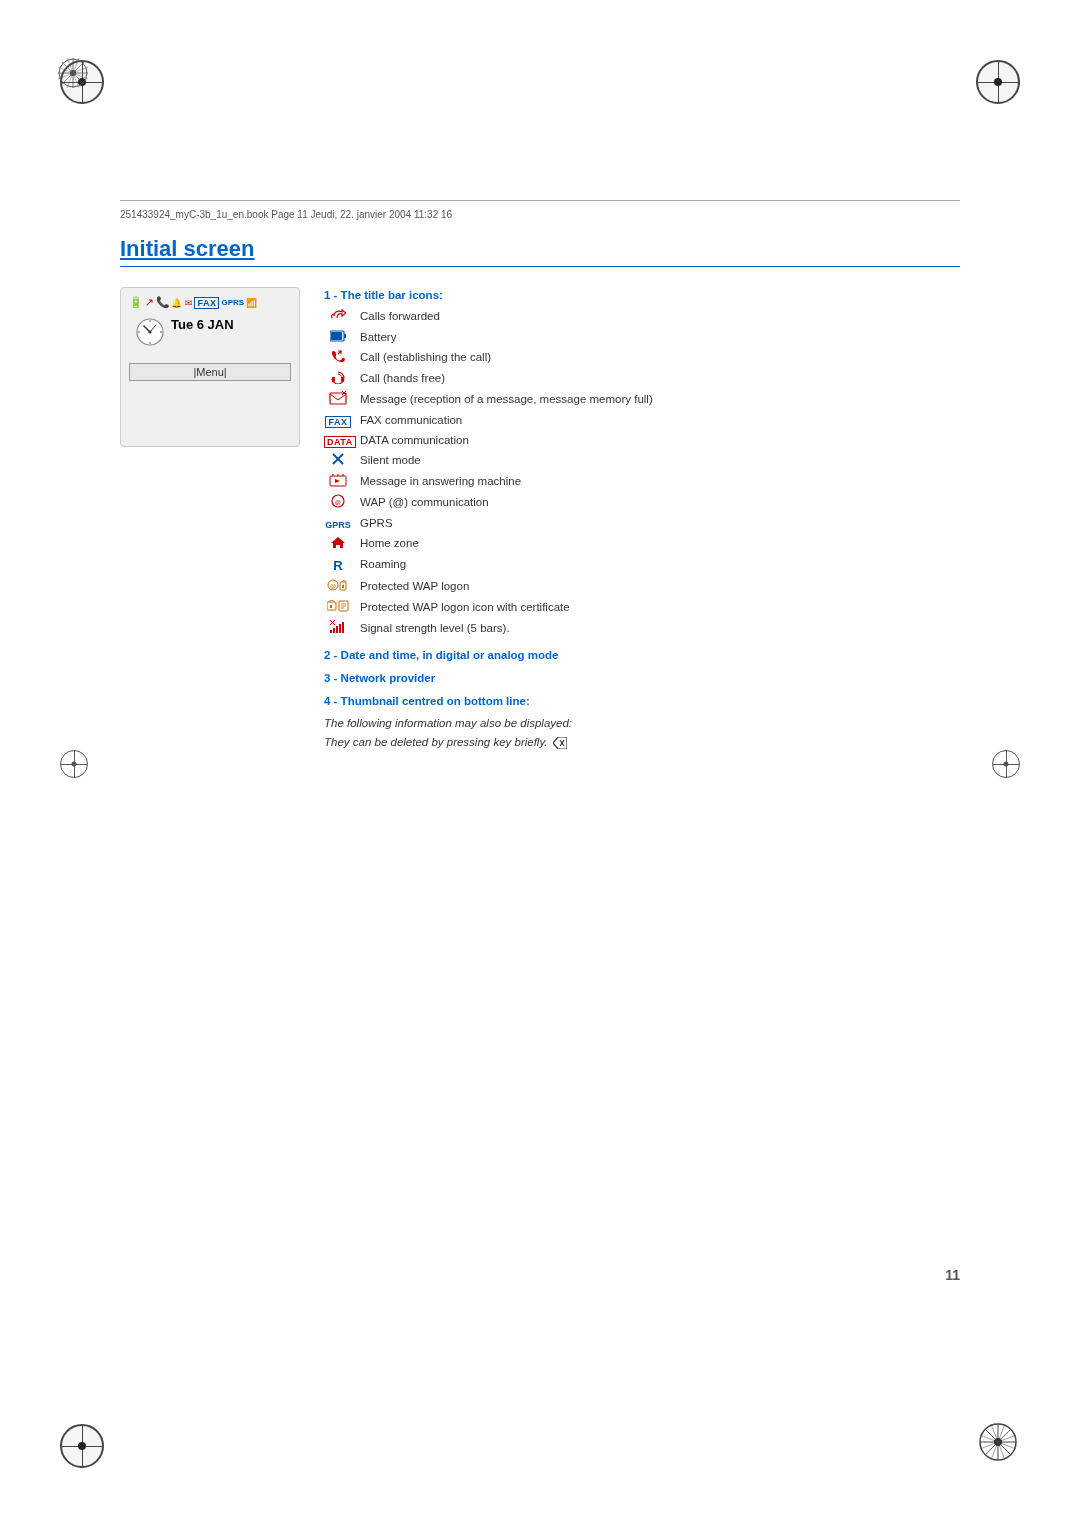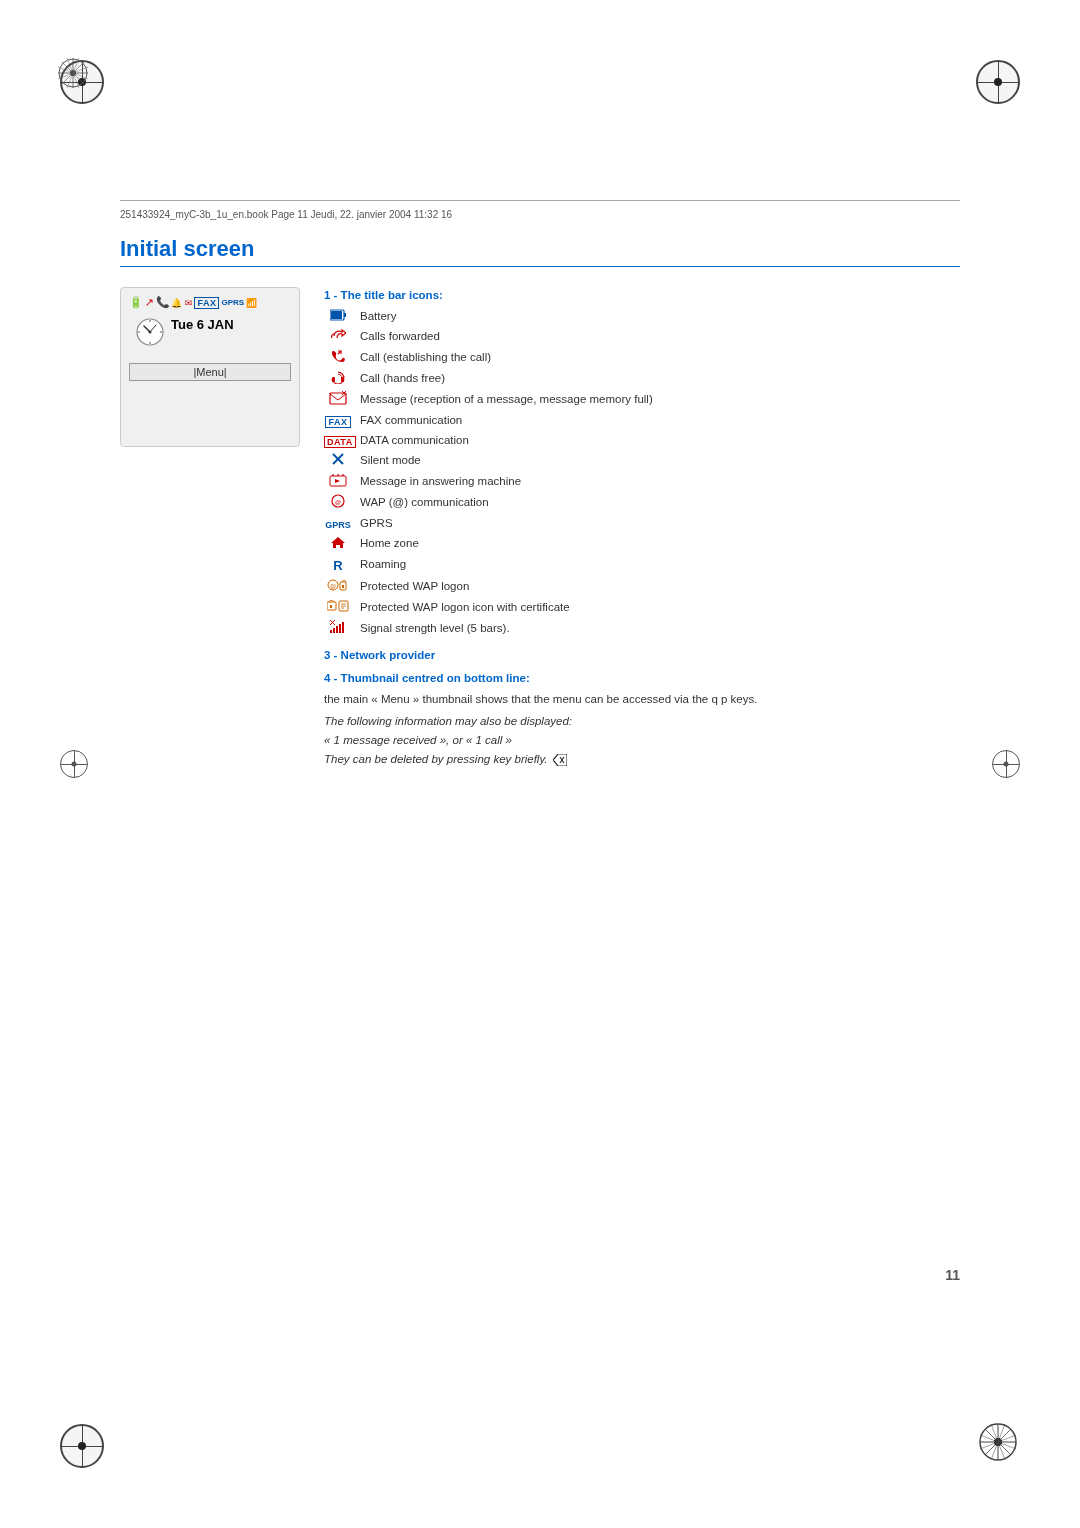--- a/index.html
+++ b/index.html
@@ -32,20 +32,21 @@
     }
 
     
     .section-title {
       font-size: 22px;
       font-weight: bold;
       color: #0066cc;
       border-bottom: 1px solid #0066cc;
       padding-bottom: 4px;
       margin-bottom: 20px;
+      text-decoration: underline;
     }
 
     
     .main-layout {
       display: flex;
       flex-direction: row;
       gap: 24px;
       align-items: flex-start;
     }
 
@@ -367,38 +368,38 @@
     </div>
 
     <div class="description-area">
 
 
       <p class="section-heading">1 - The title bar icons:</p>
 
       <ul class="icon-list">
 
         <li>
+          <span class="icon-cell icon-red">
+            <svg width="16" height="14" viewBox="0 0 16 14">
+              <path d="M4 8 C4 4 8 2 12 4 L12 2 L16 5 L12 8 L12 6 C9 5 7 7 7 10" fill="none" stroke="#cc0000" stroke-width="1.2"></path>
+              <path d="M2 10 C1 8 2 6 4 6" fill="none" stroke="#cc0000" stroke-width="1.2"></path>
+            </svg>
+          </span>
+          <span class="icon-label">Calls forwarded</span>
+        </li>
+
+        <li>
           <span class="icon-cell">
             <svg width="16" height="12" viewBox="0 0 16 12">
               <rect x="0" y="1" width="14" height="10" rx="1" fill="none" stroke="#0055aa" stroke-width="1.2"></rect>
               <rect x="14" y="4" width="2" height="4" fill="#0055aa"></rect>
               <rect x="1" y="2" width="11" height="8" rx="0.5" fill="#0055aa"></rect>
             </svg>
           </span>
           <span class="icon-label">Battery</span>
-        </li>
-
-        <li>
-          <span class="icon-cell icon-red">
-            <svg width="16" height="14" viewBox="0 0 16 14">
-              <path d="M4 8 C4 4 8 2 12 4 L12 2 L16 5 L12 8 L12 6 C9 5 7 7 7 10" fill="none" stroke="#cc0000" stroke-width="1.2"></path>
-              <path d="M2 10 C1 8 2 6 4 6" fill="none" stroke="#cc0000" stroke-width="1.2"></path>
-            </svg>
-          </span>
-          <span class="icon-label">Calls forwarded</span>
         </li>
 
         <li>
           <span class="icon-cell icon-red">
             <svg width="16" height="14" viewBox="0 0 16 14">
               <path d="M3 2 C3 2 5 2 6 4 C7 6 5 7 6 9 C7 11 9 12 11 11 C13 10 12 8 14 9 C16 10 14 13 13 13 C8 14 2 8 2 4 C2 2 3 2 3 2Z" fill="#cc0000"></path>
               <path d="M8 2 L11 2 L11 5" fill="none" stroke="#cc0000" stroke-width="1.2"></path>
               <line x1="8" y1="5" x2="11" y2="2" stroke="#cc0000" stroke-width="1.2"></line>
             </svg>
           </span>
@@ -537,27 +538,26 @@
               <line x1="13" y1="13" x2="13" y2="2" stroke="#cc0000" stroke-width="2"></line>
 
               <line x1="0" y1="0" x2="5" y2="5" stroke="#cc0000" stroke-width="1"></line>
               <line x1="5" y1="0" x2="0" y2="5" stroke="#cc0000" stroke-width="1"></line>
             </svg>
           </span>
           <span class="icon-label">Signal strength level (5 bars).</span>
         </li>
       </ul>
 
+      <p class="section-num-heading">2 - Date and time, in digital or analog mode</p>
 
       <p class="section-num-heading">3 - Network provider</p>
 
       <p class="section-num-heading">4 - Thumbnail centred on bottom line:</p>
-      <p class="desc-text">the main « Menu » thumbnail shows that the menu can be accessed via the q  p  keys.</p>
       <p class="italic-text">The following information may also be displayed:</p>
-      <p class="italic-text">« 1 message received », or « 1 call »</p>
       <p class="italic-text">
         <span>They can be deleted by pressing    key briefly.</span>
         <span style="display:inline-block;margin-left:2px;">
           <svg width="14" height="12" viewBox="0 0 14 12" style="vertical-align:middle;">
             <polygon points="5,0 14,0 14,12 5,12 0,6" fill="none" stroke="#333" stroke-width="1.2"></polygon>
             <line x1="7" y1="3" x2="11" y2="9" stroke="#333" stroke-width="1.2"></line>
             <line x1="11" y1="3" x2="7" y2="9" stroke="#333" stroke-width="1.2"></line>
           </svg>
         </span>
       </p>

